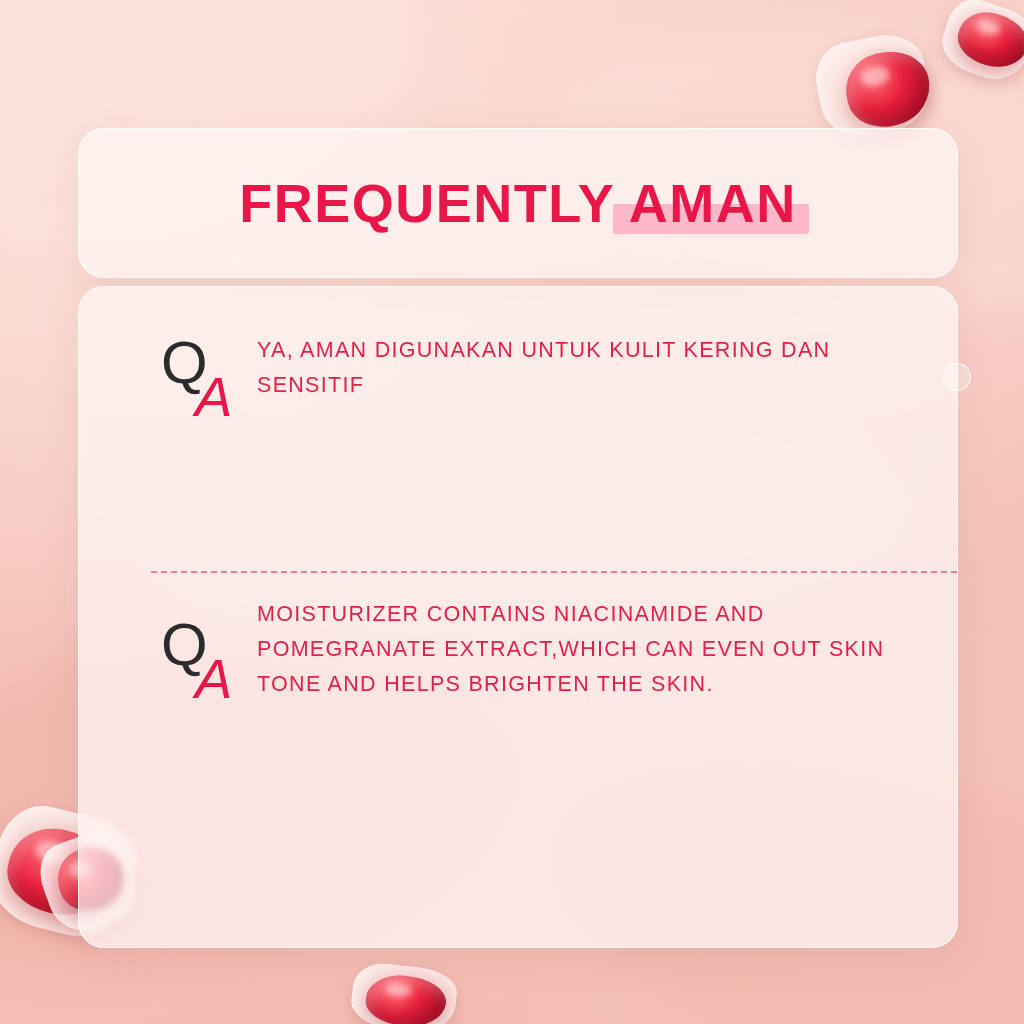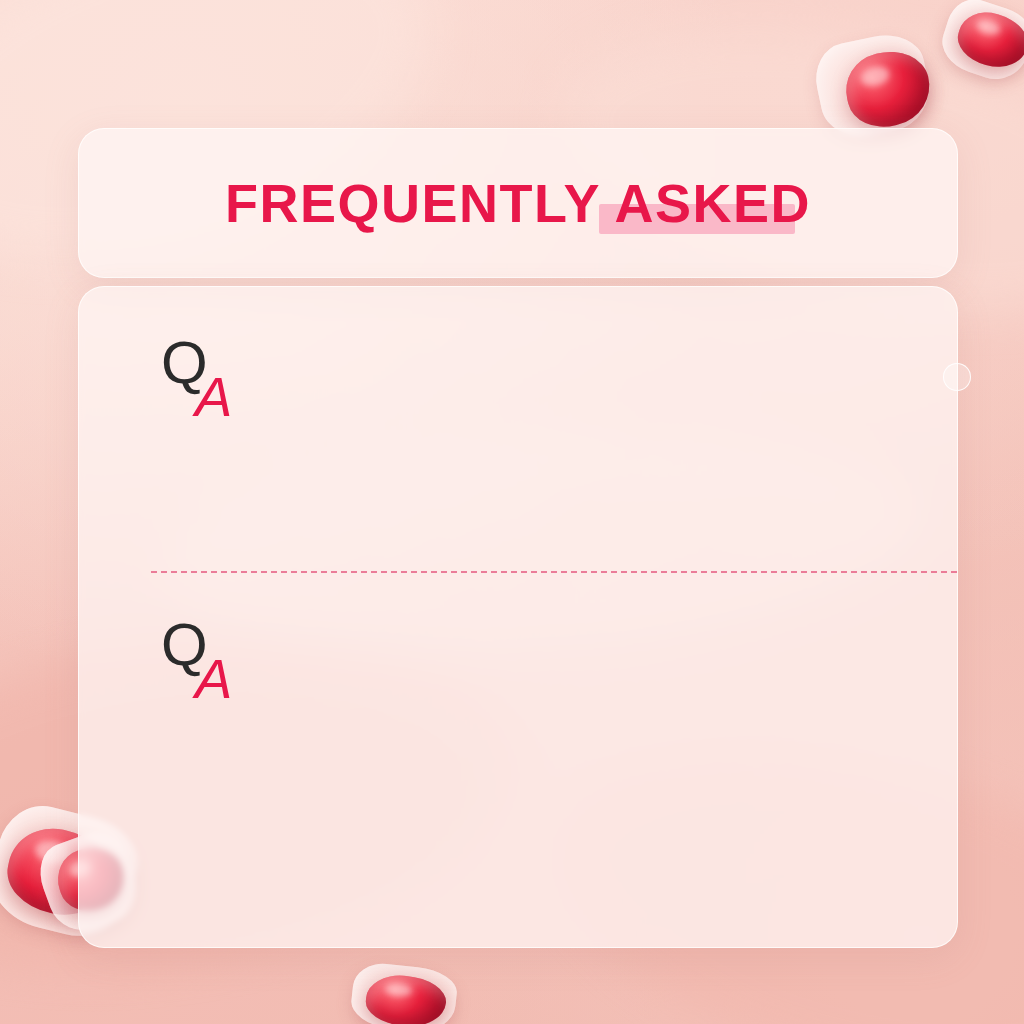--- a/index.html
+++ b/index.html
@@ -212,42 +212,44 @@
   <div class="seed" style="left:8px; top:830px; width:104px; height:84px; transform:rotate(12deg);"></div>
   <div class="seed-ice" style="left:44px; top:836px; width:90px; height:92px; transform:rotate(-20deg);"></div>
   <div class="seed" style="left:58px; top:848px; width:66px; height:62px; transform:rotate(-18deg);"></div>
 
   <div class="seed-ice" style="left:352px; top:966px; width:104px; height:64px; transform:rotate(6deg);"></div>
   <div class="seed" style="left:366px; top:976px; width:80px; height:50px; transform:rotate(5deg);"></div>
 
   <div class="card card-title">
     <div class="title-wrap">
       <div class="title-highlight"></div>
-      <div class="title">FREQUENTLY ASKED</div>
+      <div class="title">FREQUENTLY AMAN</div>
     </div>
   </div>
 
   <div class="card card-body">
 
     <div class="edge-dot"></div>
 
     <div class="qa qa1">
       <div class="qa-inner">
         <div class="qa-mark">
           <span class="q">Q</span>
           <span class="a">A</span>
         </div>
+        <p class="answer">YA, AMAN DIGUNAKAN UNTUK KULIT KERING DAN SENSITIF</p>
       </div>
     </div>
 
     <div class="divider"></div>
 
     <div class="qa qa2">
       <div class="qa-inner">
         <div class="qa-mark" style="top:18px;">
           <span class="q">Q</span>
           <span class="a">A</span>
         </div>
+        <p class="answer">MOISTURIZER CONTAINS NIACINAMIDE AND POMEGRANATE EXTRACT,WHICH CAN EVEN OUT SKIN TONE AND HELPS BRIGHTEN THE SKIN.</p>
       </div>
     </div>
 
   </div>
 </div>
 
 </body></html>

